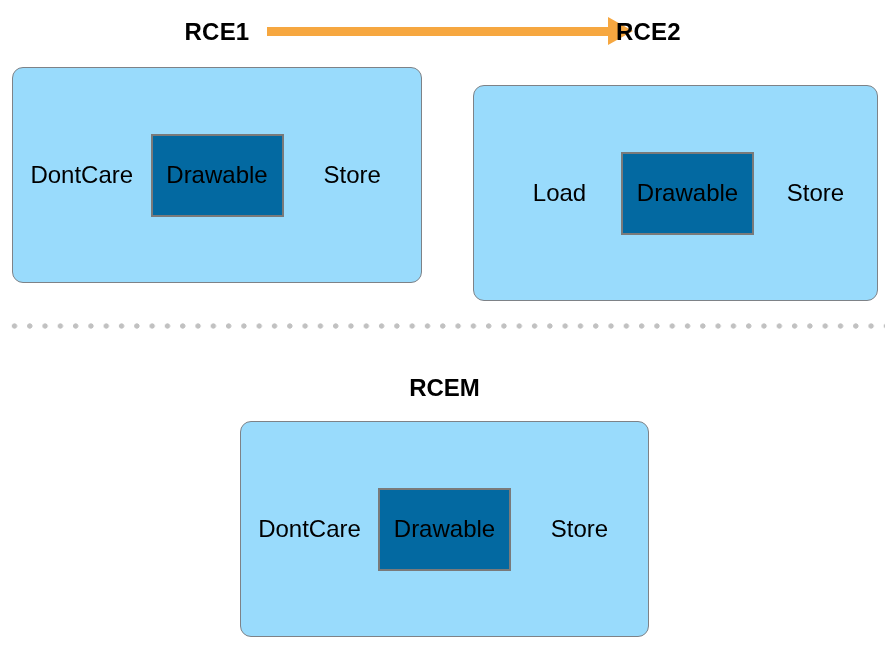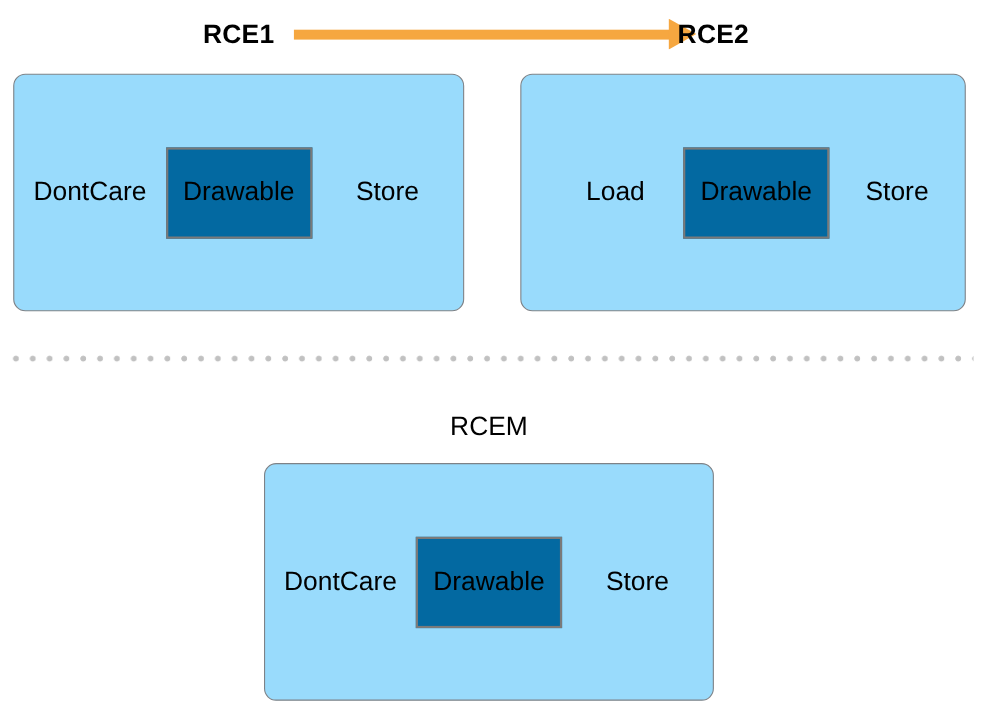--- a/index.html
+++ b/index.html
@@ -33,21 +33,21 @@
     position: absolute;
     background: #99DBFC;
     border: 1px solid #7E8287;
     border-radius: 11px;
     display: grid;
     grid-template-columns: 1fr auto 1fr;
     align-items: center;
     text-align: right;
   }
   .panel-rce1 { left: 12px;  top: 67px;  width: 410px; height: 216px; }
-  .panel-rce2 { left: 473px; top: 67px;  width: 405px; height: 216px; padding-left: 24px; }
+  .panel-rce2 { left: 473px; top: 85px;  width: 405px; height: 216px; padding-left: 24px; }
   .panel-rcem { left: 240px; top: 421px; width: 409px; height: 216px; }
 
   .action {
     justify-self: center;
     font-size: 24px;
     color: #000000;
     white-space: nowrap;
   }
 
   .drawable {
@@ -74,21 +74,21 @@
   }
 
   
   .rcem-title {
     position: absolute;
     left: 240px;
     top: 374px;
     width: 409px;
     text-align: center;
     font-size: 24px;
-    font-weight: normal;
+    font-weight: bold;
     color: #000000;
   }
 </style>
 </head>
 <body>
 
 <div class="canvas">
 
   <span class="hdr-label rce1">RCE1</span>
 

